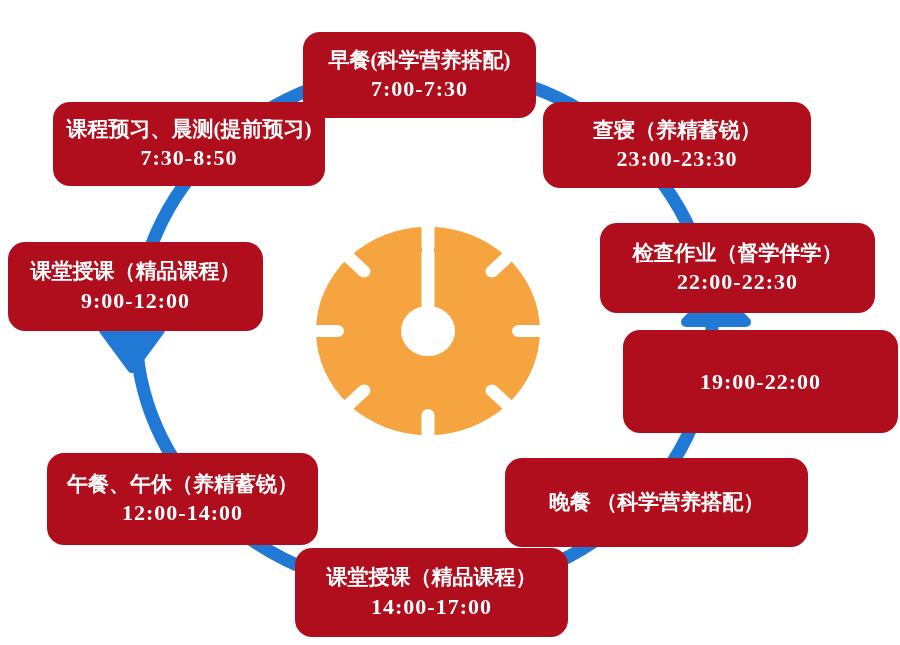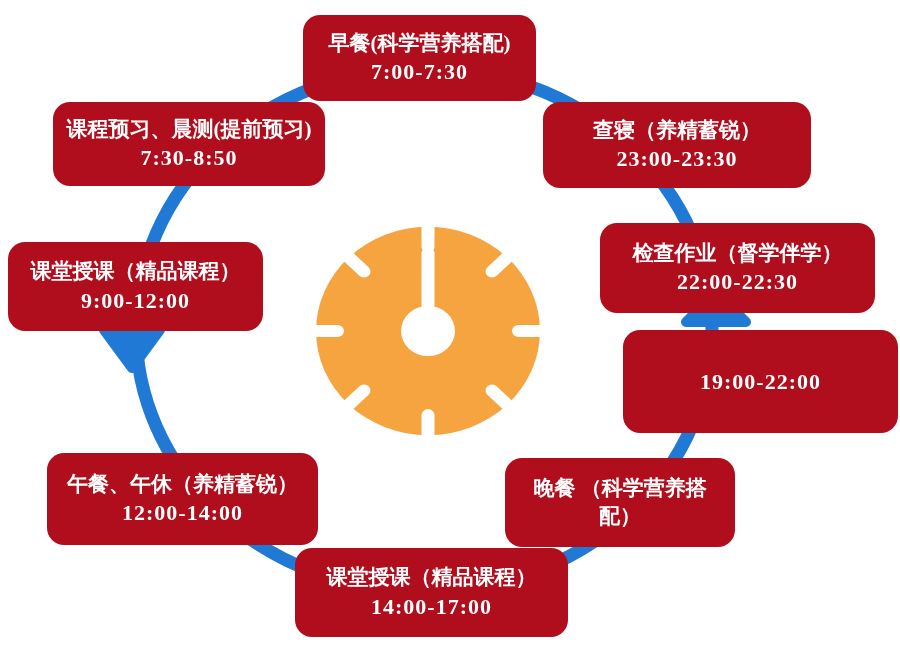--- a/index.html
+++ b/index.html
@@ -33,26 +33,26 @@
     align-items:center;
     text-align:center;
     font-weight:bold;
     box-sizing:border-box;
     padding:4px 10px;
     font-size:21px;
     line-height:1.32;
   }
   .box .time{font-size:22px;letter-spacing:1px;}
   
-  .b0{left:303px;top:15px;width:233px;height:86px;}
+  .b0{left:303px;top:32px;width:233px;height:86px;}
   .b1{left:53px;top:102px;width:272px;height:84px;}
   .b2{left:8px;top:242px;width:255px;height:89px;}
   .b3{left:47px;top:453px;width:271px;height:92px;justify-content:center;}
   .b4{left:295px;top:548px;width:273px;height:89px;}
-  .b5{left:505px;top:458px;width:230px;height:89px;gap:30px;}
+  .b5{left:505px;top:458px;width:303px;height:89px;gap:30px;}
   .b6{left:623px;top:330px;width:275px;height:103px;font-size:22px;}
   .b7{left:600px;top:202px;width:275px;height:90px;margin-top:21px;}
   .b8{left:543px;top:102px;width:268px;height:86px;}
 </style>
 </head>
 <body>
 
 <div class="canvas">
 
   <svg class="bg-svg" width="900" height="645" viewBox="0 0 900 645">

